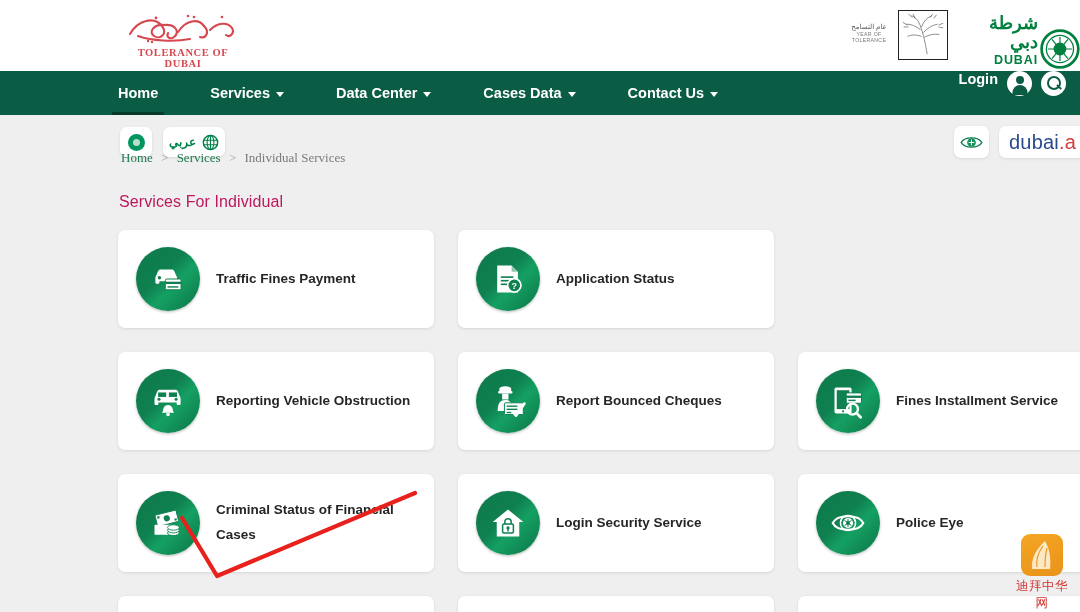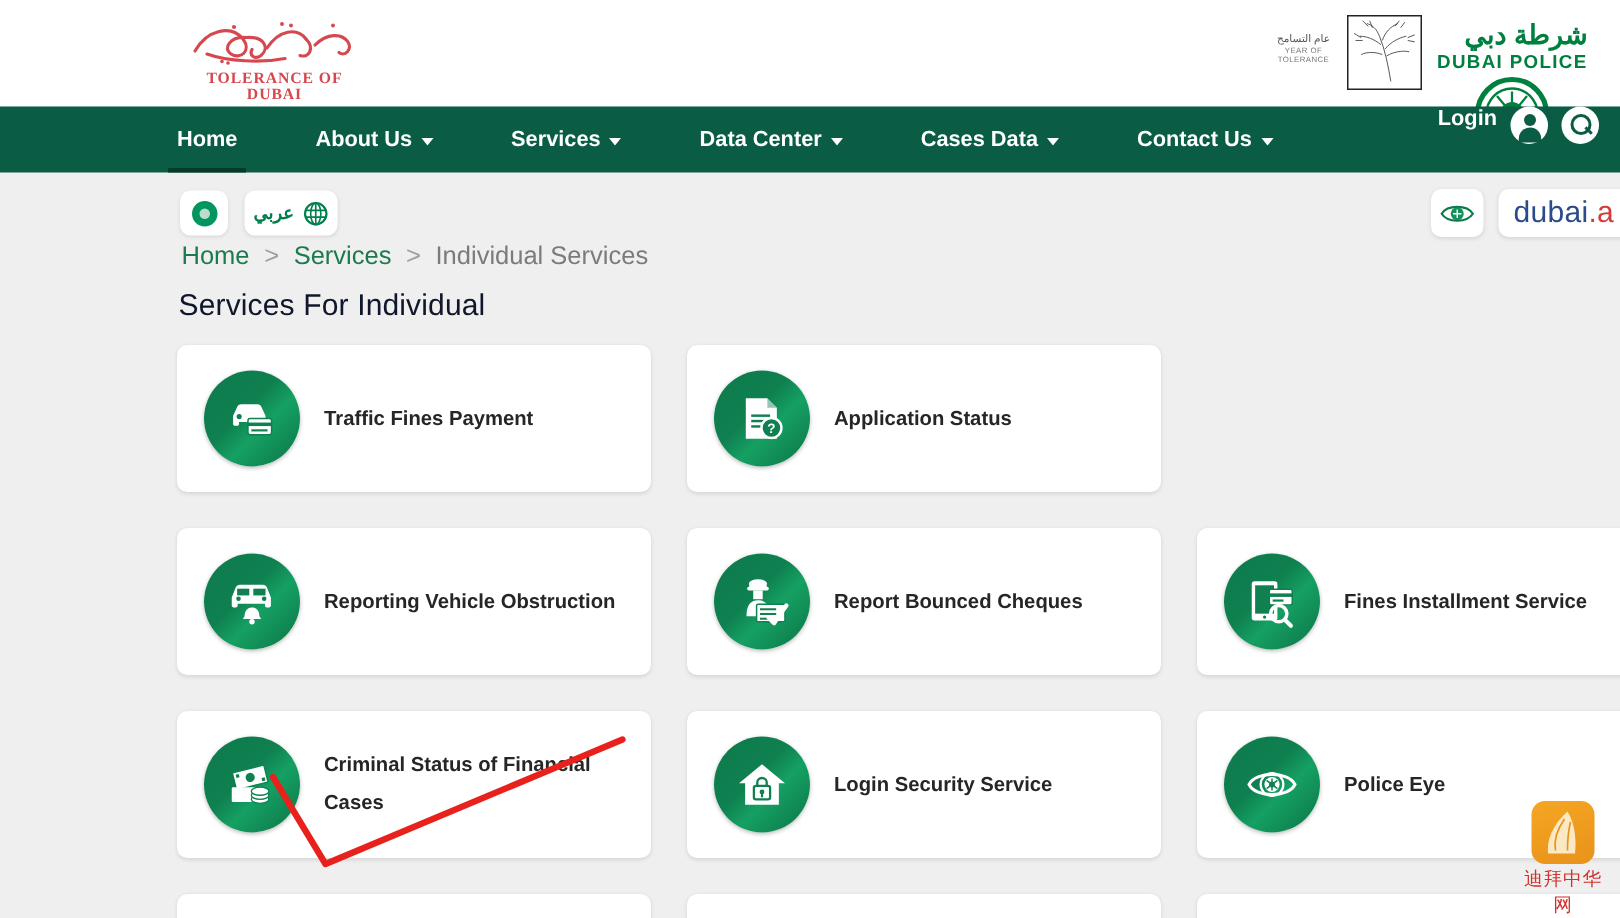--- a/index.html
+++ b/index.html
@@ -25,21 +25,21 @@
   .gov-logo .gov-en {
     display: block;
     font-family: "Liberation Serif", serif;
     font-size: 10.5px; font-weight: bold; letter-spacing: .6px;
     color: #d6484f; text-align: center; margin-top: 1px;
   }
   .tolerance { position: absolute; left: 843px; top: 22px; width: 52px; text-align:center; }
   .tolerance .ar { font-size: 7px; color: #555; display:block; line-height: 1.35; }
   .tolerance .en { font-size: 5.2px; color: #777; letter-spacing: .3px; display:block; }
   .tolerance-mark { position: absolute; left: 898px; top: 10px; width: 50px; height: 50px; border: 1.6px solid #222; }
-  .dp-logo { position: absolute; left: 958px; top: 14px; display: flex; align-items: center; gap: 2px; flex-direction: column; }
+  .dp-logo { position: absolute; left: 958px; top: 14px; display: flex; align-items: center; gap: 2px; }
   .dp-text { text-align: right; }
   .dp-ar { font-size: 18px; color: #00803f; font-weight: bold; letter-spacing: .5px; line-height: 1.05; }
   .dp-en { font-size: 12.5px; color: #00803f; font-weight: bold; letter-spacing: .9px; line-height: 1.3; }
 
   
   .navbar {
     position: absolute; top: 71px; left: 0;
     width: 1080px; height: 44px;
     background: #0a5c44;
   }
@@ -109,30 +109,30 @@
   #eye-pill { left: 954px; top: 11px; width: 35px; height: 32px; }
   #dubaiae-pill {
     left: 999px; top: 11px; width: 110px; height: 32px;
     justify-content: flex-start; padding-left: 10px;
   }
   .dubaiae-text { font-size: 20px; letter-spacing: .2px; white-space: nowrap; }
   .dubaiae-text .blue { color: #2b4b8c; }
   .dubaiae-text .red { color: #d23c3c; }
 
   .breadcrumb {
-    position: absolute; left: 121px; top: 161px;
-    font-size: 17px; color: #7b7b7b;
+    position: absolute; left: 121px; top: 150px;
+    font-size: 13px; color: #7b7b7b; font-family: Liberation Serif, serif;
   }
   .breadcrumb a { color: #1d7a4f; text-decoration: none; cursor: pointer; }
   .breadcrumb .sep { color: #9e9e9e; margin: 0 5px; }
 
   
   .page-title {
     position: absolute; left: 119px; top: 193px;
-    font-size: 20px; color: #0f172a; font-weight: normal;
+    font-size: 16px; color: #be185d; font-weight: normal;
     letter-spacing: .1px;
   }
 
   
   .grid { position: absolute; left: 118px; top: 230px; width: 1000px; }
   .card-row { display: flex; gap: 24px; margin-bottom: 24px; }
   .card {
     width: 316px; height: 98px;
     background: #ffffff; border-radius: 7px;
     box-shadow: 0 1px 3px rgba(0,0,0,.11);
@@ -230,24 +230,20 @@
       </svg>
     </div>
   </div>
 
   <div class="navbar">
     <div class="nav-items">
       <div class="nav-item active">
         <span>Home</span>
       </div>
       <div class="nav-item">
-        <span>About Us</span>
-        <span class="caret"></span>
-      </div>
-      <div class="nav-item">
         <span>Services</span>
         <span class="caret"></span>
       </div>
       <div class="nav-item">
         <span>Data Center</span>
         <span class="caret"></span>
       </div>
       <div class="nav-item">
         <span>Cases Data</span>
         <span class="caret"></span>

